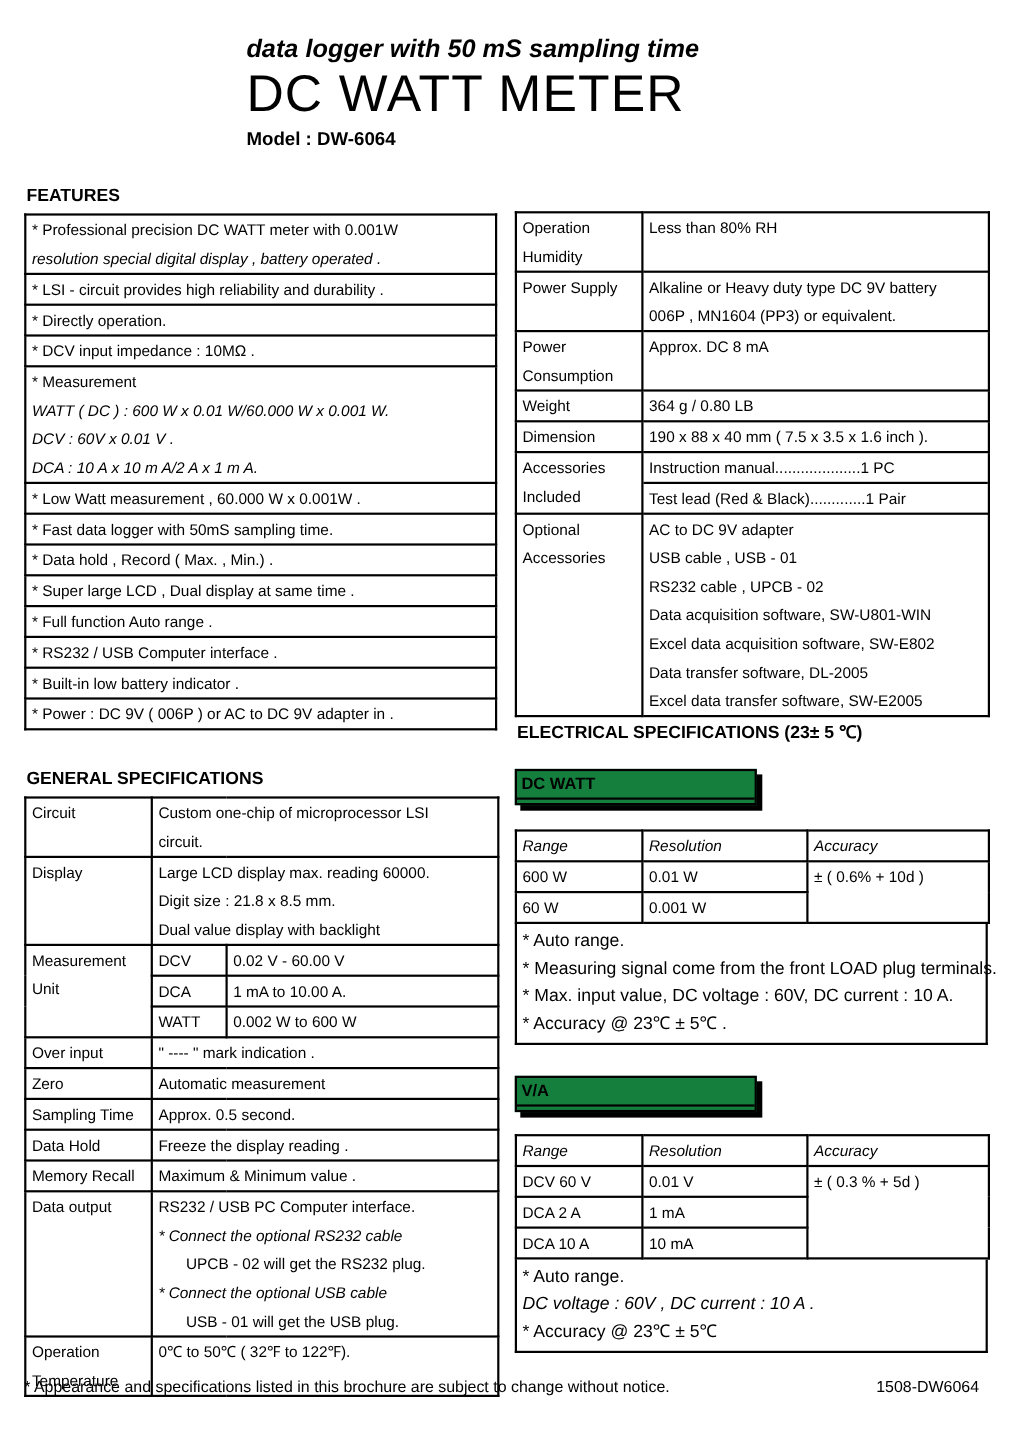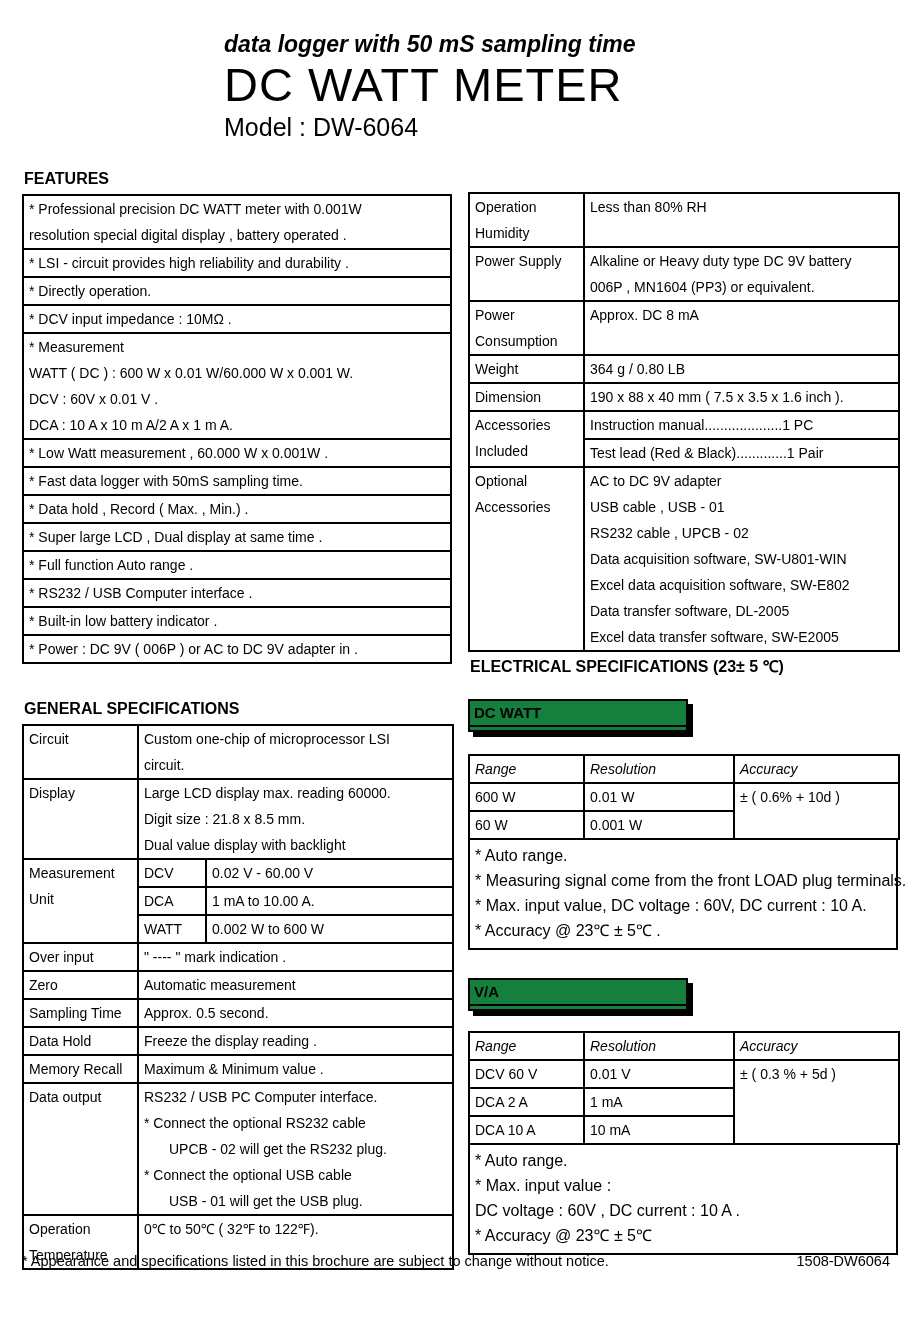--- a/index.html
+++ b/index.html
@@ -3,30 +3,30 @@
 <meta charset="utf-8">
 <style>
   html,body{margin:0;padding:0;background:#fff;}
   .page{position:relative;width:923px;height:1323px;background:#fff;color:#000;
         font-family:"Liberation Sans",sans-serif;overflow:hidden;}
 
   
   #header{position:absolute;left:224px;top:30px;}
   .tagline{font-size:23px;font-weight:bold;font-style:italic;line-height:28px;white-space:nowrap;}
   .title{font-size:47px;font-weight:normal;line-height:54px;letter-spacing:1px;white-space:nowrap;}
-  .model{font-size:25px;font-weight:normal;line-height:30px;white-space:nowrap;}
+  .model{font-size:17px;font-weight:bold;line-height:30px;white-space:nowrap;}
 
   
   .sec-h{font-weight:bold;font-size:16px;line-height:21px;margin:0 0 5px 2px;white-space:nowrap;}
 
   
   .tbl{border-collapse:collapse;width:430px;table-layout:fixed;}
   .tbl td{border:2px solid #000;vertical-align:top;padding:0;font-size:14px;}
   .ln{line-height:26px;padding:0 5px;white-space:nowrap;}
-  .ln.ind1{}
+  .ln.ind1{font-style:italic;}
   .ln.ind2{padding-left:30px;}
   .ln.rule{border-bottom:2px solid #000;}
 
   
   #features{position:absolute;left:22px;top:168px;width:430px;}
   #device{position:absolute;left:468px;top:192px;width:430px;}
   #general{position:absolute;left:22px;top:698px;width:430px;}
   #electrical{position:absolute;left:468px;top:656px;width:430px;}
 
   
@@ -432,21 +432,20 @@
               <div class="ln">DCA  10 A</div>
             </td>
         <td>
               <div class="ln">10 mA</div>
             </td>
       </tr>
     </tbody>
       </table>
     <div class="notes">
       <div class="ln">* Auto range.</div>
-      <div class="ln">* Max. input value :</div>
       <div class="ln ind1">DC voltage : 60V , DC current : 10 A .</div>
       <div class="ln">* Accuracy @ 23℃  ± 5℃</div>
     </div>
   </div>
 
   <div id="footer">
     <span>* Appearance and specifications listed in this brochure are subject to change without notice.</span>
     <span>1508-DW6064</span>
   </div>
 

